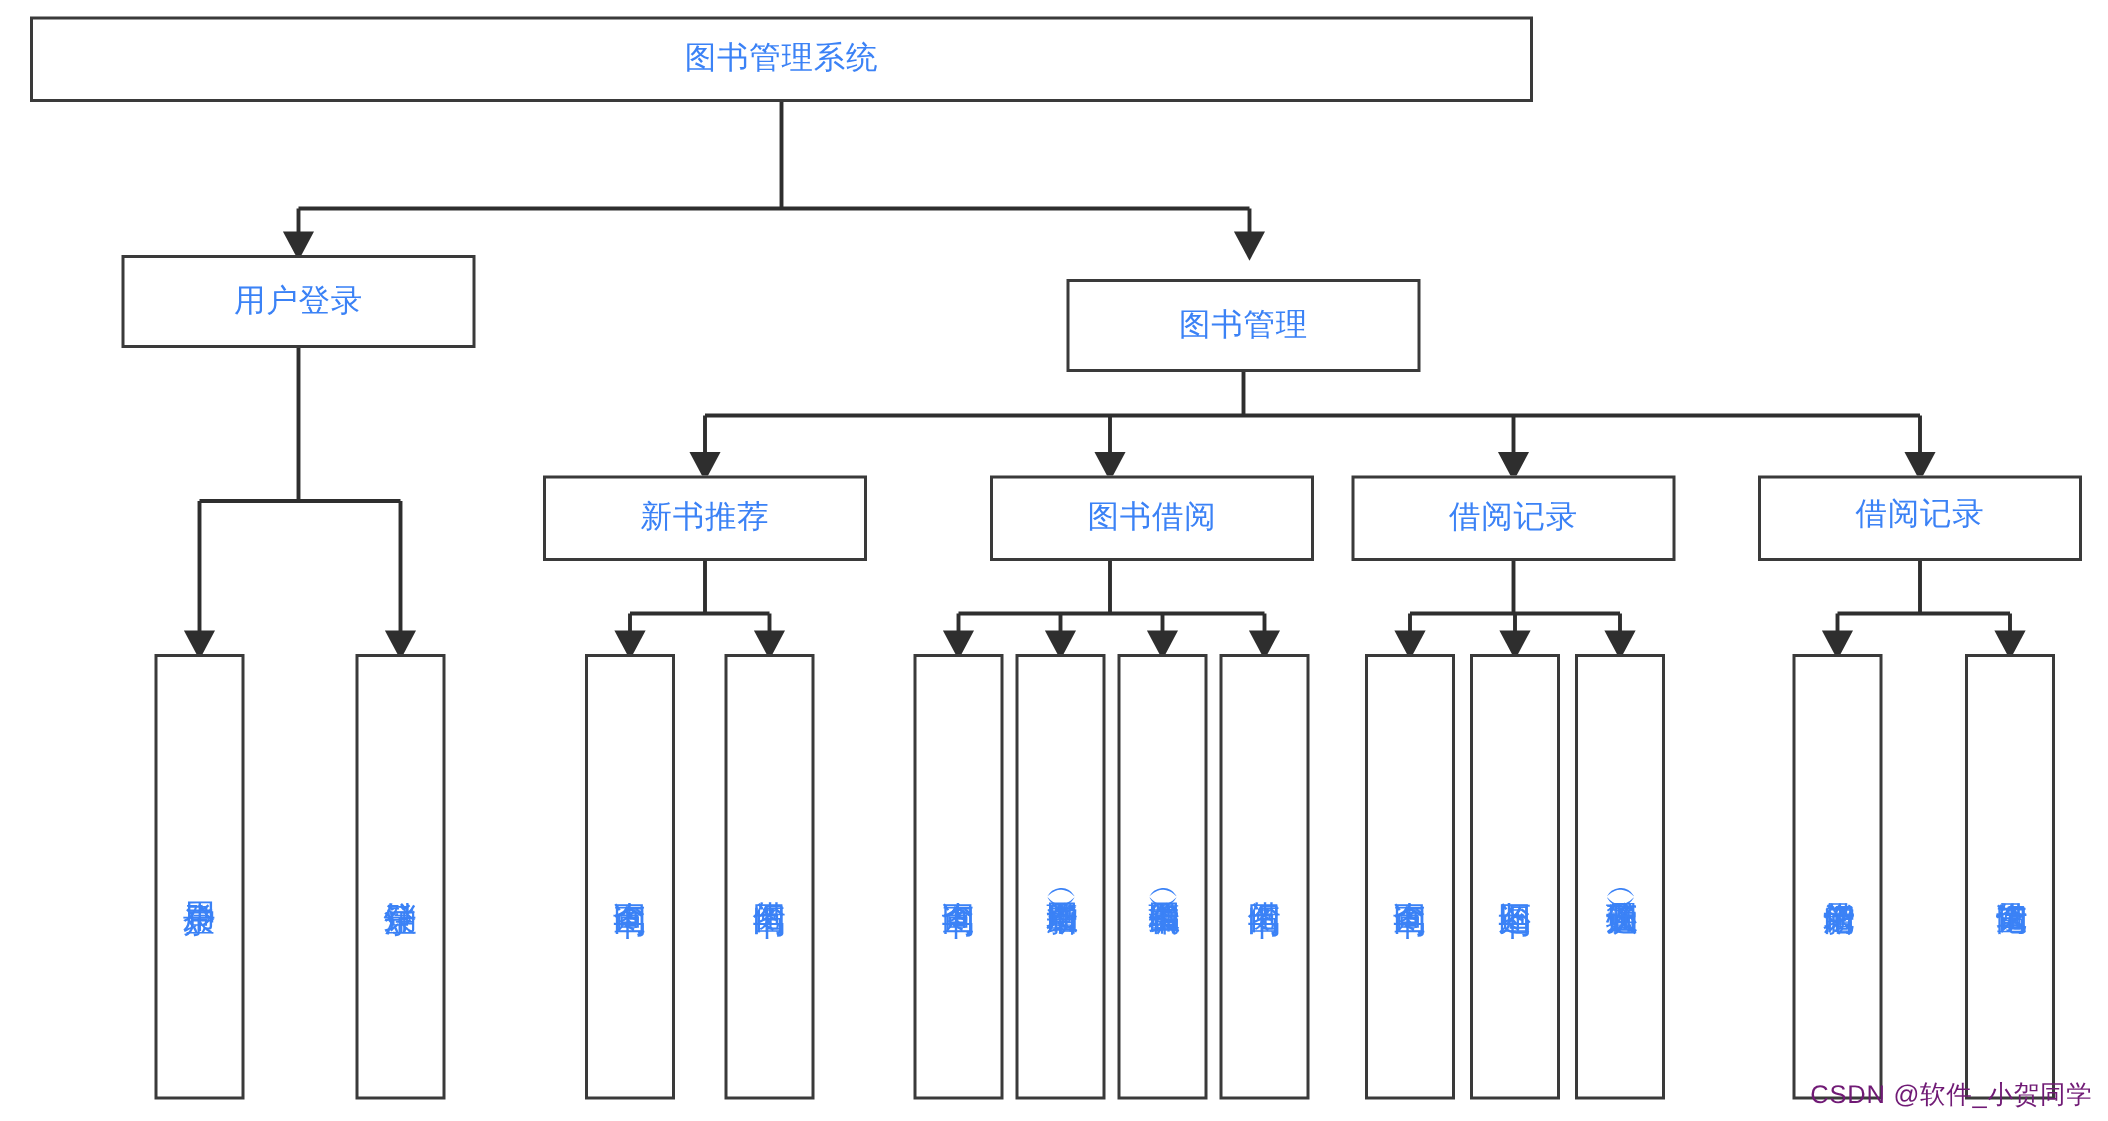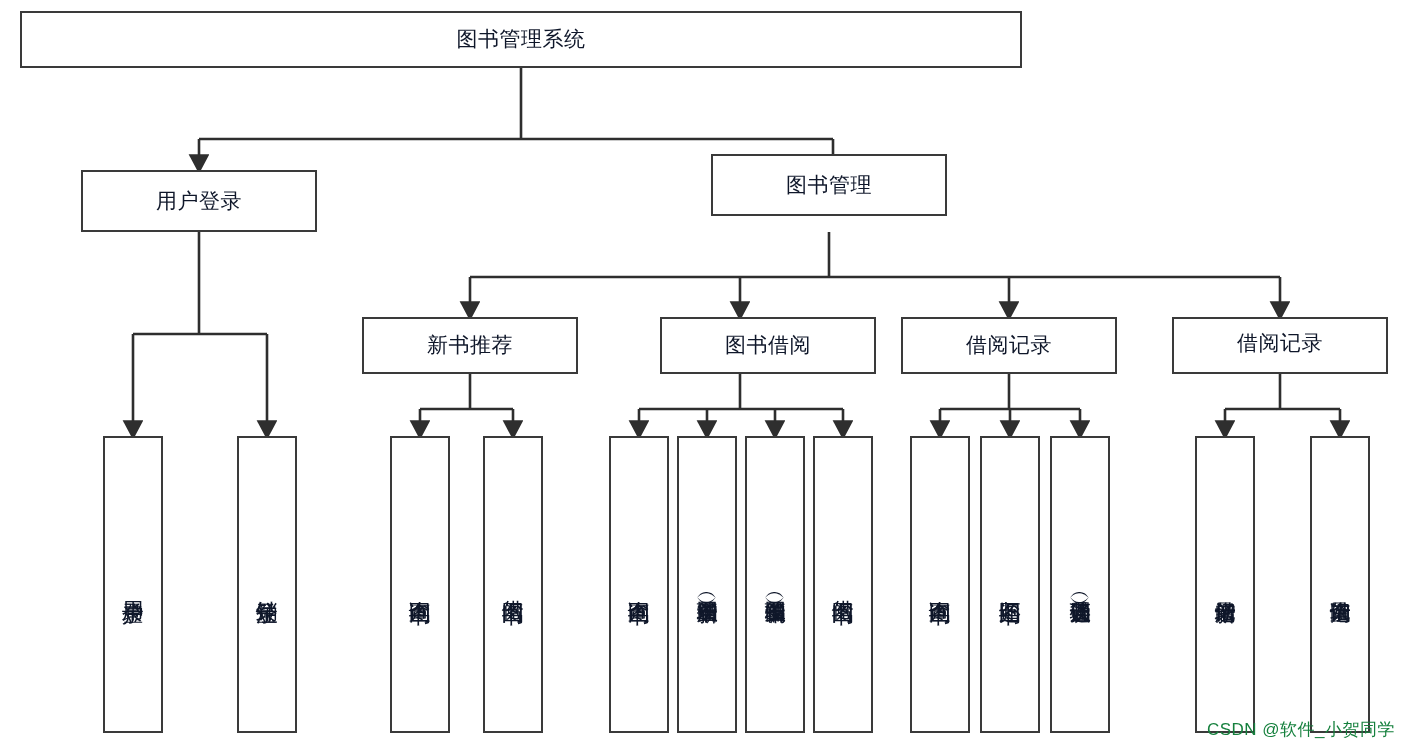--- a/index.html
+++ b/index.html
@@ -27,21 +27,21 @@
     pointer-events: none;
   }
   .node {
     position: absolute;
     box-sizing: border-box;
     background: #ffffff;
     border: 2px solid #3a3a3a;
     display: flex;
     align-items: center;
     justify-content: center;
-    color: #0f172a;
+    color: #3b82f6;
     z-index: 2;
   }
   .node-label {
     display: block;
     text-align: center;
     line-height: 1.18;
     letter-spacing: 0.5px;
   }
   .node.horizontal .node-label {
     font-size: 21px;
@@ -62,21 +62,21 @@
   }
   .node.vertical.tight .node-label {
     font-size: 21px;
     letter-spacing: 0px;
   }
   .watermark {
     position: absolute;
     right: 10px;
     bottom: 6px;
     font-size: 17px;
-    color: #15803d;
+    color: #701a75;
     letter-spacing: 0.5px;
     z-index: 5;
     white-space: nowrap;
   }
 </style>
 </head>
 <body>
 
 <div id="diagram-canvas">
 
@@ -130,21 +130,21 @@
     </g>
   </svg>
 
   <div class="node horizontal" style="left:20px; top:11px; width:1002px; height:57px;">
     <span class="node-label">图书管理系统</span>
   </div>
 
   <div class="node horizontal" style="left:81px; top:170px; width:236px; height:62px;">
     <span class="node-label">用户登录</span>
   </div>
-  <div class="node horizontal" style="left:711px; top:154px; width:236px; height:62px;">
+  <div class="node horizontal" style="left:711px; top:186px; width:236px; height:62px;">
     <span class="node-label">图书管理</span>
   </div>
 
   <div class="node horizontal" style="left:362px; top:317px; width:216px; height:57px;">
     <span class="node-label">新书推荐</span>
   </div>
   <div class="node horizontal" style="left:660px; top:317px; width:216px; height:57px;">
     <span class="node-label">图书借阅</span>
   </div>
   <div class="node horizontal" style="left:901px; top:317px; width:216px; height:57px;">

